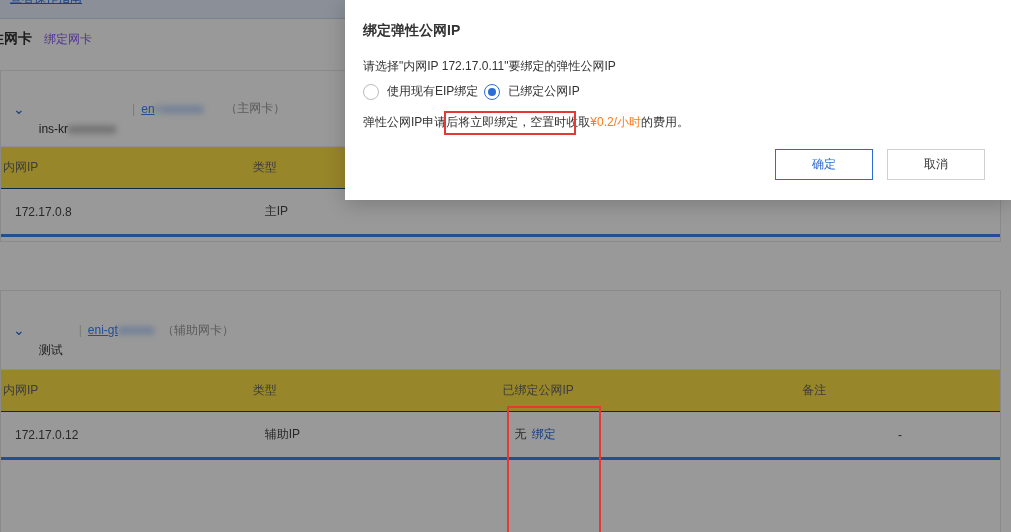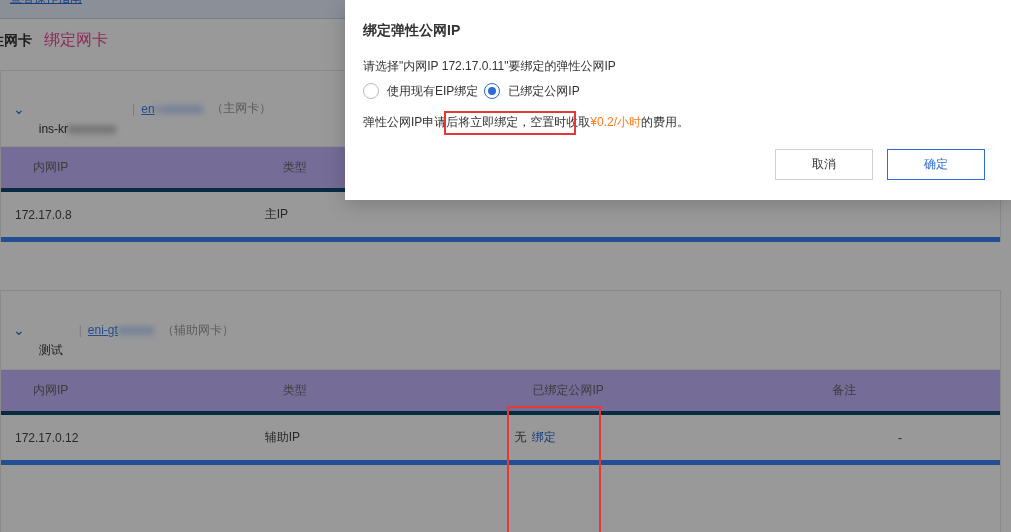--- a/index.html
+++ b/index.html
@@ -3,50 +3,50 @@
 <meta charset="utf-8">
 <style>
   html,body{margin:0;padding:0;font-family:"Microsoft YaHei","PingFang SC",sans-serif;font-size:12px;color:#333;background:#fff;}
   .page{width:1011px;height:532px;position:relative;overflow:hidden;background:#fff;}
   .overlay{position:absolute;inset:0;background:rgba(0,0,0,0.4);}
 
   .top-strip{position:absolute;top:-14px;left:0;right:0;height:24px;background:#e8f1fd;border-bottom:1px solid #c9d8ef;padding:4px 10px;color:#333;}
   .top-strip a{color:#2b6cd6;}
 
   .section-title{position:absolute;left:-10px;top:30px;font-size:14px;font-weight:700;}
-  .section-title a{font-size:16px;font-weight:400;color:#ec4899;text-decoration:none;margin-left:8px;}
+  .section-title a{font-size:12px;font-weight:400;color:#8b5cf6;text-decoration:none;margin-left:8px;}
 
   .card{position:absolute;left:0;right:10px;border:1px solid #e6e6e6;background:#fff;}
   .card1{top:70px;height:170px;}
   .card2{top:290px;height:250px;}
 
   .card-head{display:flex;align-items:center;padding:10px 12px;border-bottom:1px solid #eee;}
   .chevron{color:#2b6cd6;margin-right:14px;font-size:14px;line-height:1;}
   .head-seg{margin-right:10px;color:#333;margin-top:41px;}
   .head-link{color:#3b82f6;}
   .pipe{color:#ccc;margin:0 6px;}
   .muted{color:#999;}
   .blur{filter:blur(3px);display:inline-block;}
 
   .tbl{width:100%;border-collapse:collapse;}
-  .tbl th{background:#c4b5fd;color:#666;text-align:left;font-weight:400;padding:12px 32px;border-bottom:4px solid #0c4a6e;}
-  .tbl td{padding:14px;border-bottom:5px solid #3b82f6;color:#444;}
+  .tbl th{background:#fde047;color:#666;text-align:left;font-weight:400;padding:12px 2px;border-bottom:1px solid #0c4a6e;}
+  .tbl td{padding:14px;border-bottom:3px solid #3b82f6;color:#444;}
   .tbl td.center{text-align:center;}
   .lnk{color:#2b6cd6;text-decoration:none;margin-left:2px;}
 
   .hl-red{border:2px solid #e53935;position:absolute;pointer-events:none;}
   .hl1{left:507px;top:406px;width:90px;height:126px;}
   .hl2{left:444px;top:111px;width:128px;height:20px;}
 
   
   .modal{position:absolute;left:345px;top:0;width:666px;background:#fff;box-shadow:0 4px 20px rgba(0,0,0,0.2);}
   .modal-inner{padding:22px 26px 20px 18px;}
   .modal-title{font-size:14px;font-weight:700;margin-bottom:18px;}
   .modal-sub{font-size:12px;margin-bottom:8px;}
-  .radio-row{display:flex;align-items:flex-start;gap:4px;margin-bottom:14px;}
+  .radio-row{display:flex;align-items:center;gap:4px;margin-bottom:14px;}
   .radio{width:14px;height:14px;border:1px solid #bbb;border-radius:50%;display:inline-flex;align-items:center;justify-content:center;margin-right:4px;}
   .radio.sel{border-color:#2b6cd6;}
   .radio.sel::after{content:"";width:8px;height:8px;background:#2b6cd6;border-radius:50%;}
   .note{color:#333;}
   .note .price{color:#ff7a1a;margin-top:14px;}
   .modal-actions{display:flex;justify-content:flex-end;gap:14px;margin-top:18px;}
   .btn{min-width:64px;padding:6px 16px;border:1px solid #d0d0d0;background:#fff;cursor:pointer;font-size:12px;color:#333;text-align:center;}
   .btn.primary{border-color:#2b6cd6;color:#2b6cd6;}
 </style>
 </head>
@@ -66,21 +66,21 @@
   <div class="card card1">
     <div class="card-head">
       <span class="chevron">⌄</span>
       <span class="head-seg">
         <span>ins-kr</span><span class="blur">xxxxxxxx</span>
       </span>
       <span class="pipe">|</span>
       <a href="#" class="head-link">
         <span>en</span><span class="blur">i-xxxxxxx</span>
       </a>
-      <span class="muted" style="margin-left:8px;">（主网卡）</span>
+      <span class="muted" style="margin-left:22px;">（主网卡）</span>
     </div>
     <table class="tbl">
       <thead>
           <tr>
         <th style="width:25%;">内网IP</th>
         <th>类型</th>
       </tr>
         </thead>
       <tbody>
         <tr>
@@ -132,21 +132,21 @@
       <div class="radio-row">
         <span class="radio"></span>
         <span>使用现有EIP绑定</span>
         <span class="radio sel" style="margin-left:2px;"></span>
         <span>已绑定公网IP</span>
       </div>
       <div class="note">
         <span>弹性公网IP申请后将立即绑定，空置时收取</span><span class="price">¥0.2/小时</span><span>的费用。</span>
       </div>
       <div class="modal-actions">
+        <div class="btn primary">确定</div>
         <div class="btn">取消</div>
-        <div class="btn primary">确定</div>
       </div>
     </div>
   </div>
 
   <div class="hl-red hl2"></div>
 
 </div>
 
 </body></html>

